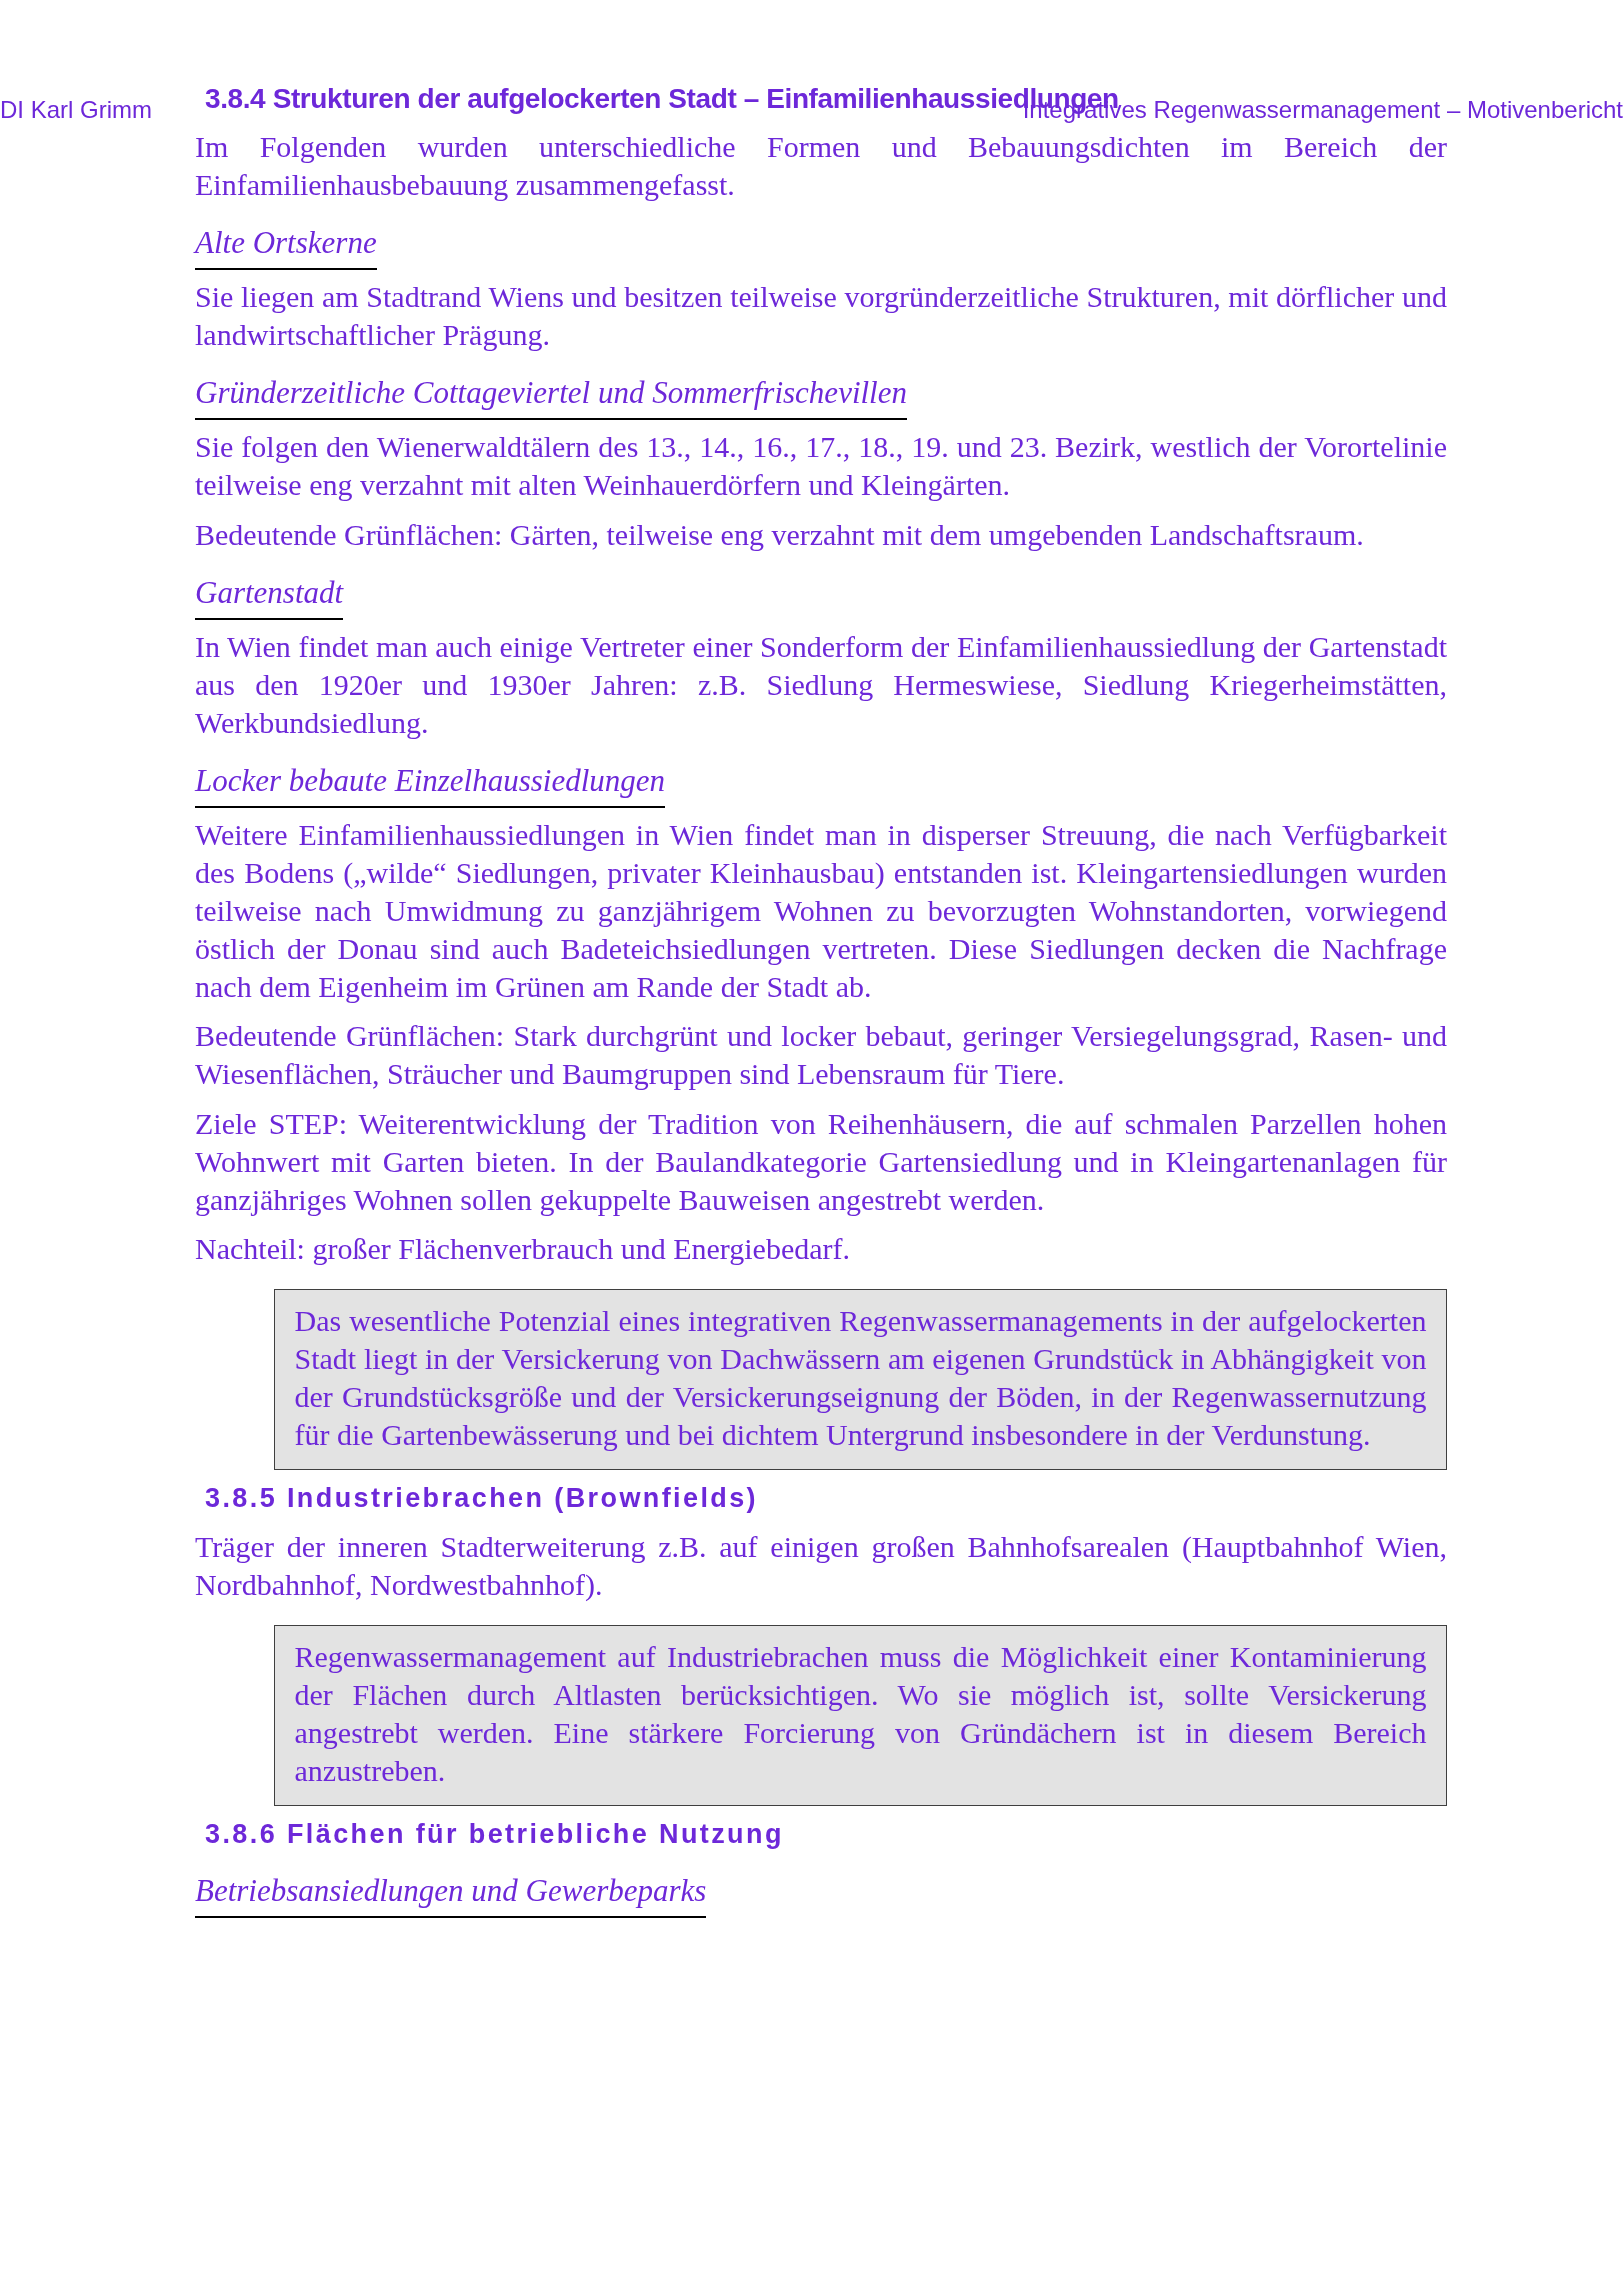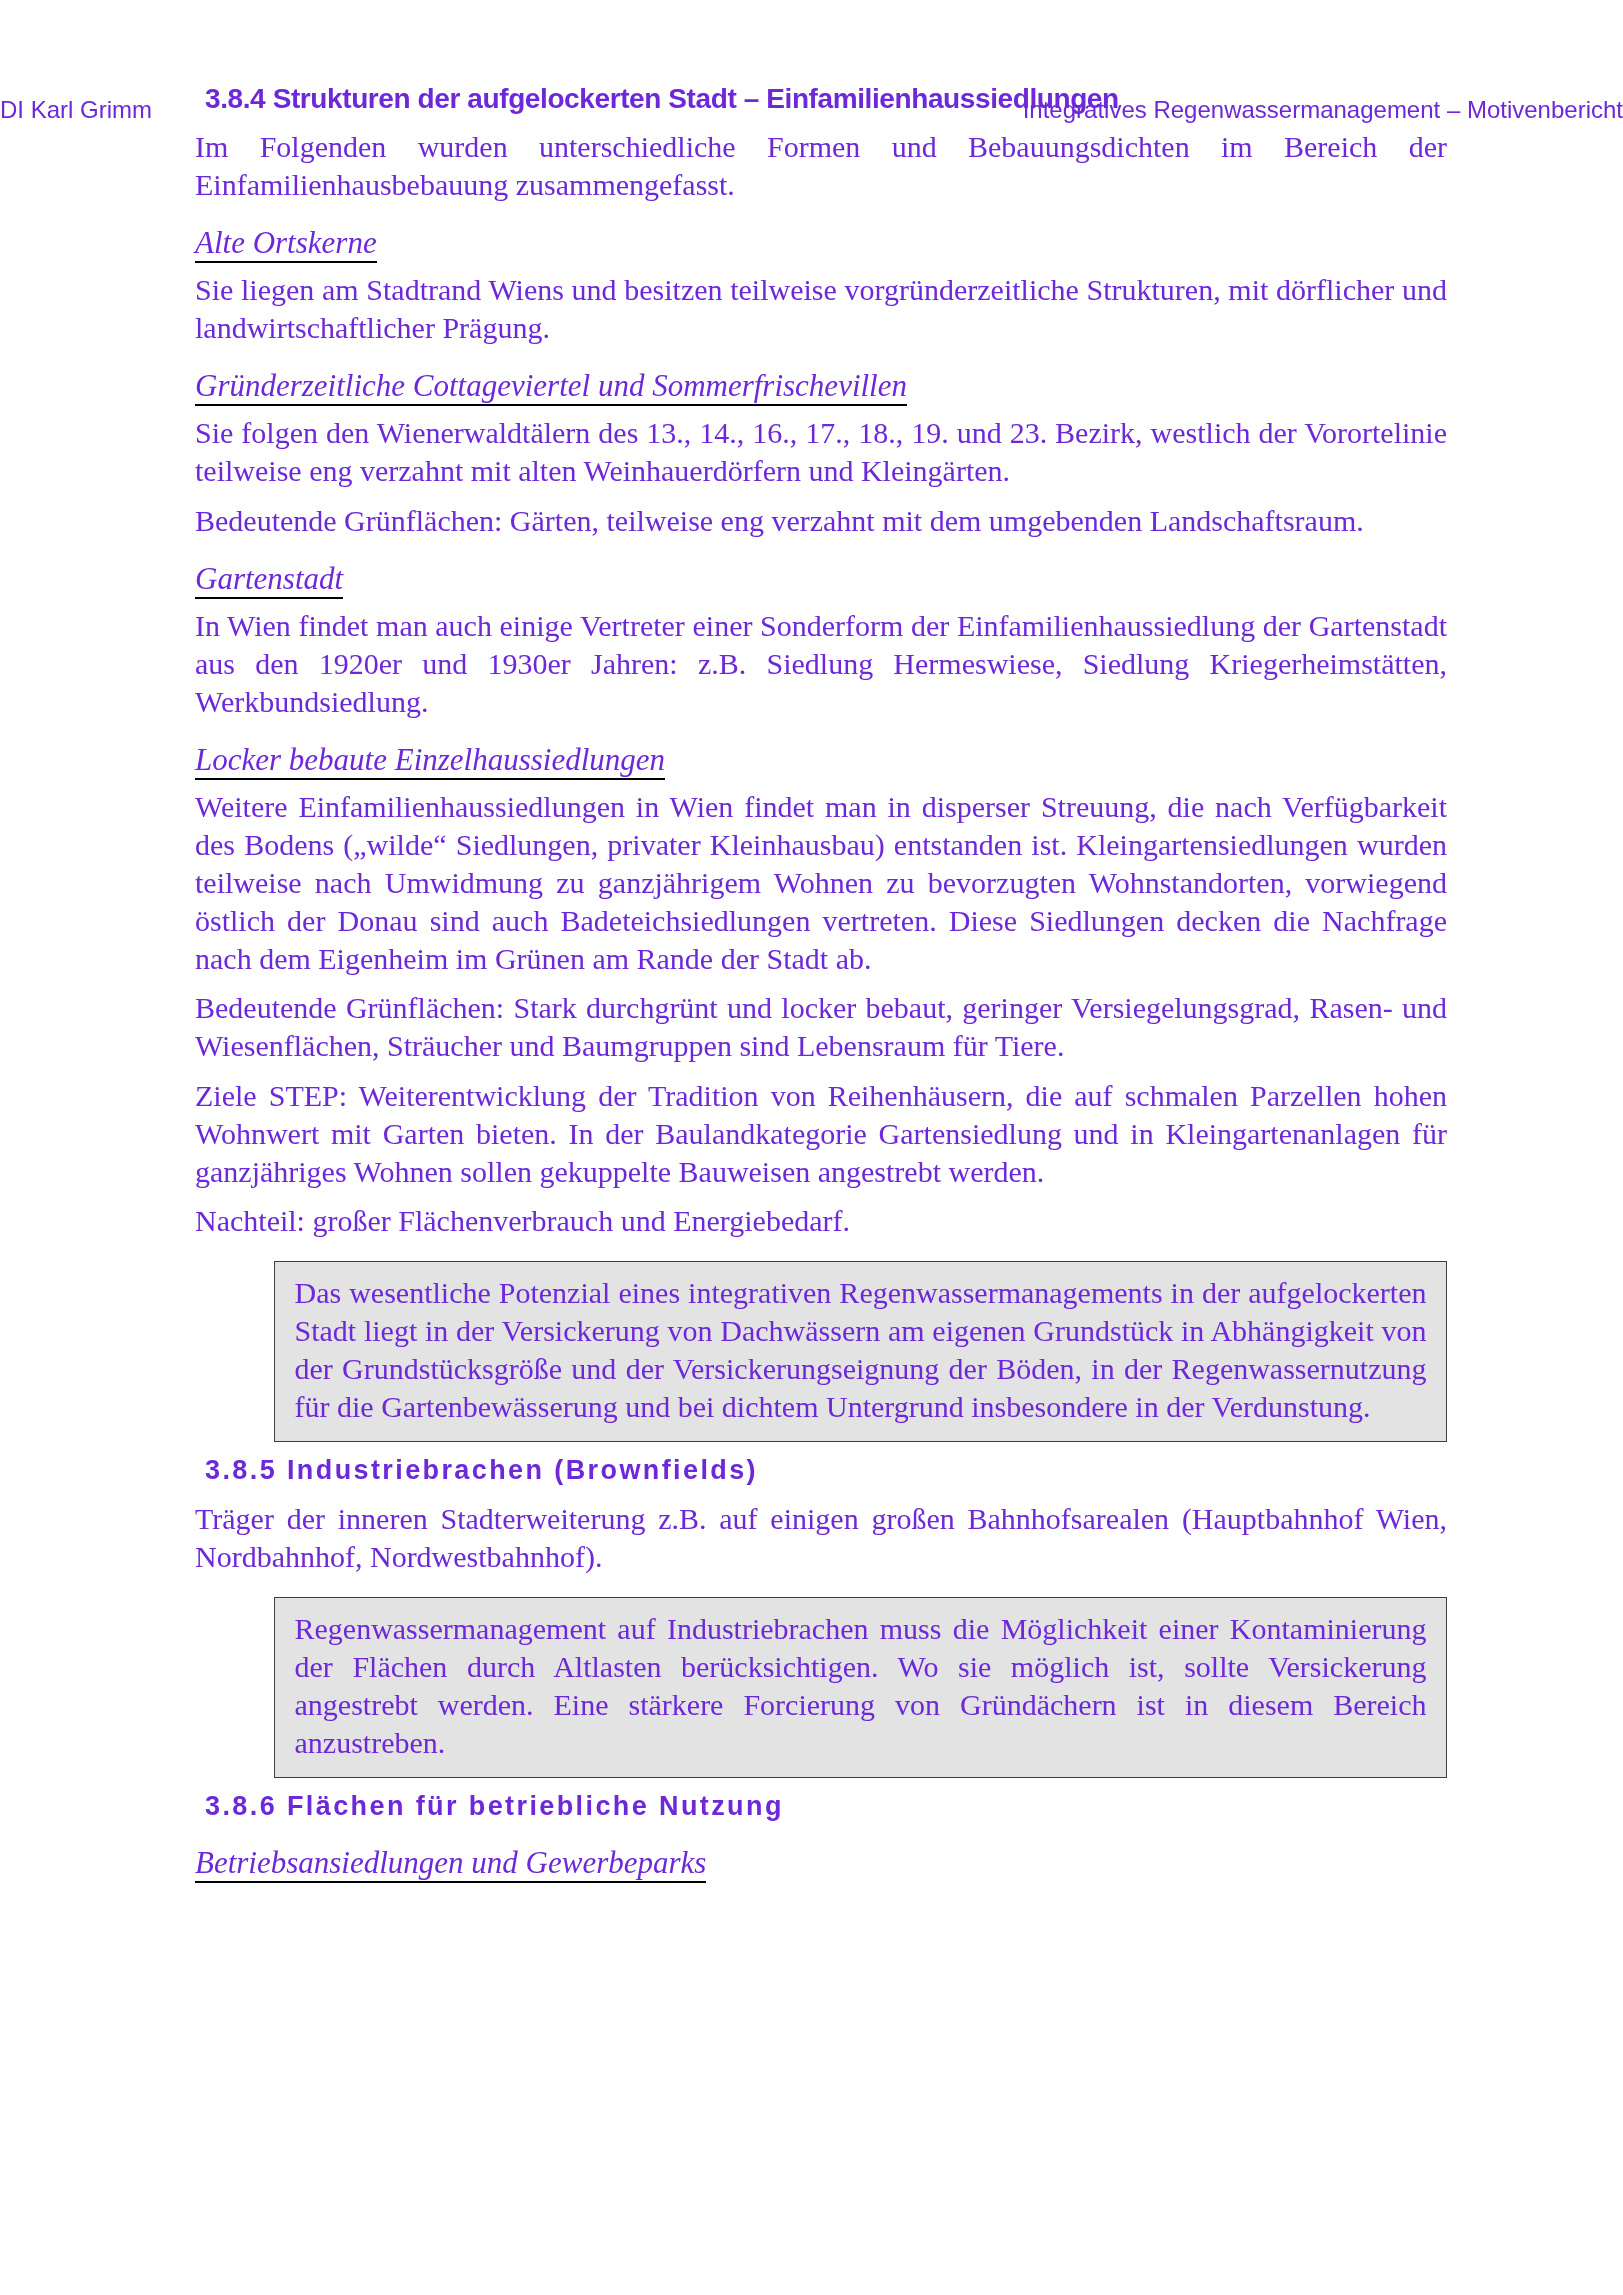--- a/index.html
+++ b/index.html
@@ -57,21 +57,21 @@
   h3.sub-heading {
     font-weight: 400;
     font-style: italic;
     font-size: 31px;
     line-height: 36px;
     margin: 21px 0 0 0;
   }
   h3.sub-heading .u {
     display: inline-block;
     border-bottom: 2.4px solid #000000;
-    padding-bottom: 0;
+    padding-bottom: 7px;
   }
   p.citation {
     font-size: 23px;
     line-height: 26px;
     margin: 1.6px 0 0 0;
   }
   .note-box {
     box-sizing: border-box;
     margin: 21px 0 0 79px;
     width: 1173px;

